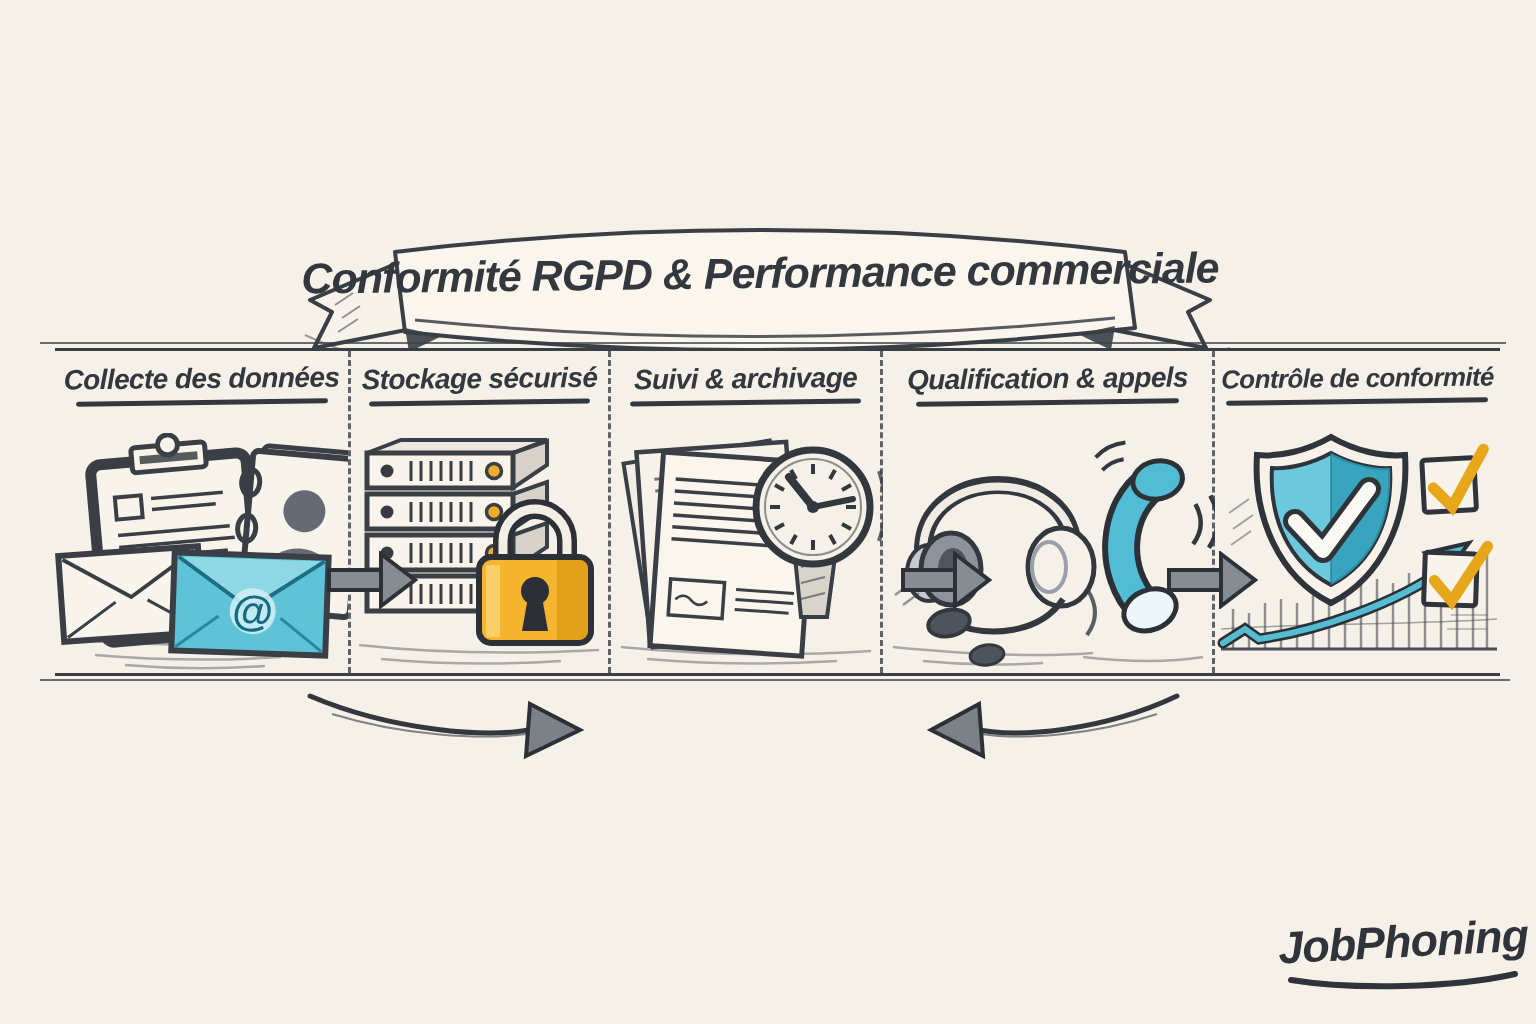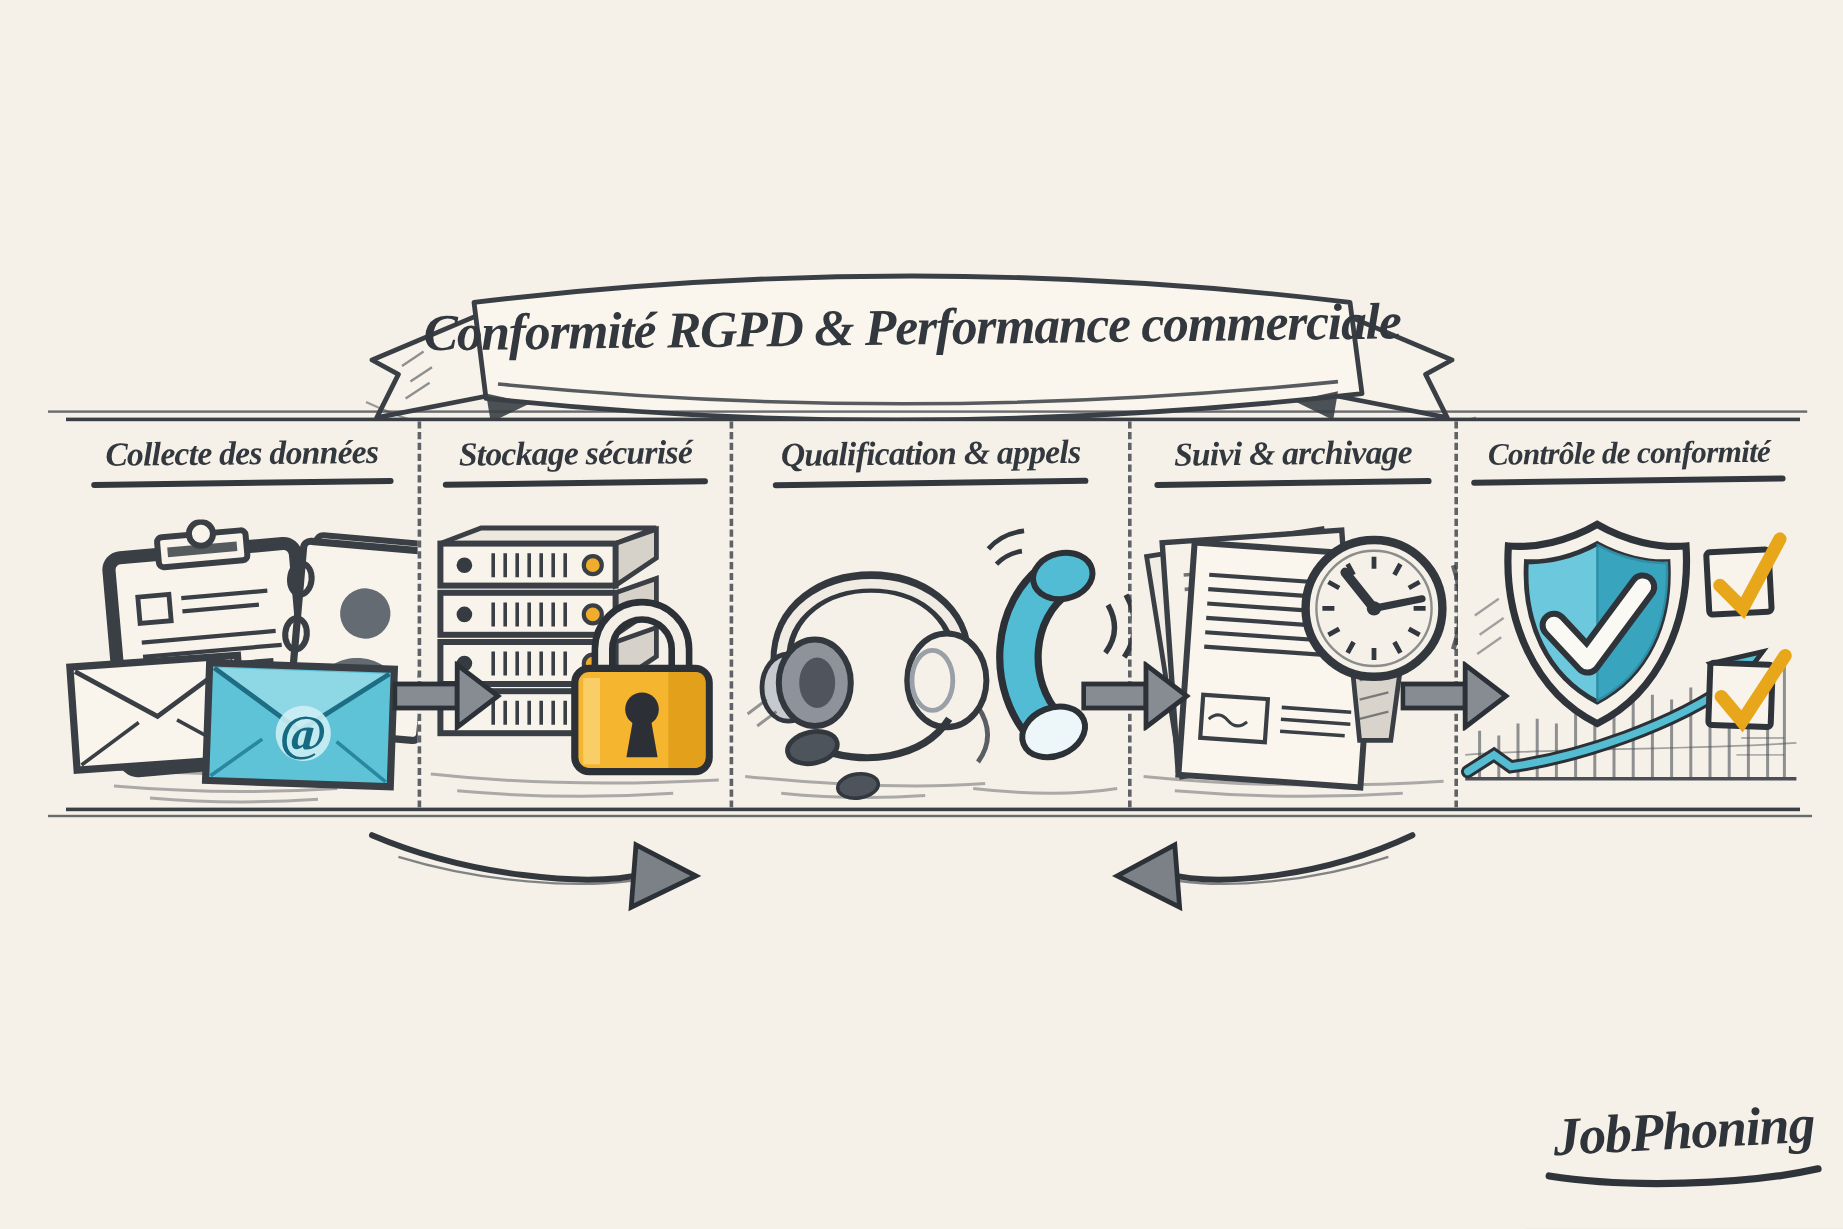--- a/index.html
+++ b/index.html
@@ -1,19 +1,19 @@
 <!DOCTYPE html>
 <html><head>
 <meta charset="utf-8">
 <style>
   html,body{margin:0;padding:0;background:#e9e4da;}
   #canvas{
     position:relative;width:1536px;height:1024px;margin:0 auto;
     background:#f6f1e8;overflow:hidden;
-    font-family:Liberation Serif, serif;color:#3a3f45;
+    font-family:Liberation Sans, sans-serif;color:#3a3f45;
   }
   
   #banner{position:absolute;left:280px;top:200px;width:960px;height:150px;}
   #banner-title{
     position:absolute;left:330px;top:238px;width:860px;height:70px;
     display:flex;align-items:center;justify-content:center;
     font-size:43px;font-weight:bold;font-style:italic;letter-spacing:-1px;
     color:#33383f;transform:rotate(-0.7deg);white-space:nowrap;
   }
   
@@ -159,20 +159,57 @@
           <path d="M24,72 L24,52 A32,32 0 0 1 88,52 L88,72" fill="none" stroke="#f3efe7" stroke-width="9"></path>
           <rect x="0" y="68" width="112" height="86" rx="12" fill="#f5b52e" stroke="#2c3137" stroke-width="6"></rect>
           <path d="M78,71 L78,151 L98,151 Q109,151 109,140 L109,80 Q109,71 100,71 Z" fill="#dd9b17" opacity=".8"></path>
           <rect x="7" y="76" width="14" height="72" fill="#fbd575" opacity=".8"></rect>
           <circle cx="56" cy="102" r="14" fill="#2c3036"></circle>
           <polygon points="49,108 43,142 69,142 63,108" fill="#2c3036"></polygon>
         </g>
       </svg>
     </div>
 
+    <div class="step" style="width:272px">
+      <div class="step-header">Suivi &amp; archivage</div>
+      <div class="step-underline"></div>
+      <svg class="step-art" width="272" height="240" viewBox="0 0 272 240">
+        <path d="M10,214 q120,12 250,4 M36,226 q95,8 190,2" fill="none" stroke="#3a3f45" stroke-width="2.5" opacity=".4"></path>
+
+        <g>
+          <g transform="rotate(-9 100 110)">
+            <rect x="26" y="18" width="148" height="186" fill="#f1ede4" stroke="#3a3f45" stroke-width="4"></rect>
+          </g>
+          <g transform="rotate(-4 105 110)">
+            <rect x="32" y="14" width="150" height="190" fill="#f6f2ea" stroke="#3a3f45" stroke-width="4.5"></rect>
+            <path d="M48,42 H166 M48,54 H158" stroke="#3a3f45" stroke-width="3" opacity=".7"></path>
+          </g>
+          <g transform="rotate(4 120 115)">
+            <rect x="46" y="24" width="152" height="194" fill="#faf6ee" stroke="#3a3f45" stroke-width="5"></rect>
+            <path d="M60,50 H184 M60,62 H176 M60,74 H184 M60,86 H170 M60,98 H182 M60,110 H178" stroke="#3a3f45" stroke-width="3.5"></path>
+            <rect x="62" y="150" width="54" height="36" fill="none" stroke="#3a3f45" stroke-width="3.5"></rect>
+            <path d="M68,170 q8,-8 16,0 q8,8 16,0" fill="none" stroke="#3a3f45" stroke-width="2.5"></path>
+            <path d="M128,156 H186 M128,166 H186 M128,176 H182" stroke="#3a3f45" stroke-width="3"></path>
+          </g>
+        </g>
+
+        <g transform="translate(140,12)">
+          <polygon points="44,112 84,112 76,172 50,172" fill="#d8d4cb" stroke="#3a3f45" stroke-width="4"></polygon>
+          <path d="M50,122 l24,-6 M50,138 l24,-6 M50,154 l24,-6" stroke="#3a3f45" stroke-width="2" opacity=".6"></path>
+          <circle cx="62" cy="62" r="57" fill="#f5f1e8" stroke="#33383f" stroke-width="7"></circle>
+          <circle cx="62" cy="62" r="48" fill="none" stroke="#33383f" stroke-width="2" opacity=".55"></circle>
+          <path d="M62,19 V29 M84,25 L79,34 M100,40 L91,45 M105,62 H95 M100,84 L91,79 M84,99 L79,90 M62,105 V95 M40,99 L45,90 M24,84 L33,79 M19,62 H29 M24,40 L33,45 M40,25 L45,34" stroke="#33383f" stroke-width="4"></path>
+          <path d="M62,62 L38,32" stroke="#33383f" stroke-width="8" stroke-linecap="round"></path>
+          <path d="M62,62 L102,54" stroke="#33383f" stroke-width="6" stroke-linecap="round"></path>
+          <circle cx="62" cy="62" r="6" fill="#33383f"></circle>
+          <path d="M128,26 q12,36 0,70" fill="none" stroke="#33383f" stroke-width="4" opacity=".75"></path>
+        </g>
+      </svg>
+    </div>
+
     <div class="step" style="width:332px">
       <div class="step-header">Qualification &amp; appels</div>
       <div class="step-underline" style="width:80%"></div>
       <svg class="step-art" width="332" height="240" viewBox="0 0 332 240">
         <path d="M10,214 q120,12 200,6 M200,224 q70,8 120,0 M40,228 q60,6 120,2" fill="none" stroke="#3a3f45" stroke-width="2.5" opacity=".4"></path>
 
         <g transform="translate(8,4)">
           <path d="M32,114 C32,26 182,26 182,114" fill="none" stroke="#33383f" stroke-width="18"></path>
           <path d="M32,114 C32,28 182,28 182,114" fill="none" stroke="#f0ece4" stroke-width="8"></path>
           <ellipse cx="38" cy="136" rx="22" ry="28" fill="#c6c9cd" stroke="#33383f" stroke-width="4"></ellipse>
@@ -191,57 +228,20 @@
           <path d="M-8,10 q10,-14 28,-18 M0,22 q8,-10 20,-13" fill="none" stroke="#33383f" stroke-width="4"></path>
           <path d="M52,28 C16,58 18,122 56,154" fill="none" stroke="#2c3137" stroke-width="38" stroke-linecap="round"></path>
           <path d="M52,28 C16,58 18,122 56,154" fill="none" stroke="#52bcd4" stroke-width="26" stroke-linecap="round"></path>
           <ellipse cx="56" cy="26" rx="25" ry="19" fill="#52bcd4" stroke="#2c3137" stroke-width="5" transform="rotate(-18 56 26)"></ellipse>
           <ellipse cx="62" cy="156" rx="27" ry="20" fill="#edf6f8" stroke="#2c3137" stroke-width="5" transform="rotate(-28 62 156)"></ellipse>
           <path d="M96,46 q14,20 2,40 M110,36 q18,26 4,52 M124,26 q22,32 6,64" fill="none" stroke="#33383f" stroke-width="4.5"></path>
         </g>
       </svg>
     </div>
 
-    <div class="step" style="width:272px">
-      <div class="step-header">Suivi &amp; archivage</div>
-      <div class="step-underline"></div>
-      <svg class="step-art" width="272" height="240" viewBox="0 0 272 240">
-        <path d="M10,214 q120,12 250,4 M36,226 q95,8 190,2" fill="none" stroke="#3a3f45" stroke-width="2.5" opacity=".4"></path>
-
-        <g>
-          <g transform="rotate(-9 100 110)">
-            <rect x="26" y="18" width="148" height="186" fill="#f1ede4" stroke="#3a3f45" stroke-width="4"></rect>
-          </g>
-          <g transform="rotate(-4 105 110)">
-            <rect x="32" y="14" width="150" height="190" fill="#f6f2ea" stroke="#3a3f45" stroke-width="4.5"></rect>
-            <path d="M48,42 H166 M48,54 H158" stroke="#3a3f45" stroke-width="3" opacity=".7"></path>
-          </g>
-          <g transform="rotate(4 120 115)">
-            <rect x="46" y="24" width="152" height="194" fill="#faf6ee" stroke="#3a3f45" stroke-width="5"></rect>
-            <path d="M60,50 H184 M60,62 H176 M60,74 H184 M60,86 H170 M60,98 H182 M60,110 H178" stroke="#3a3f45" stroke-width="3.5"></path>
-            <rect x="62" y="150" width="54" height="36" fill="none" stroke="#3a3f45" stroke-width="3.5"></rect>
-            <path d="M68,170 q8,-8 16,0 q8,8 16,0" fill="none" stroke="#3a3f45" stroke-width="2.5"></path>
-            <path d="M128,156 H186 M128,166 H186 M128,176 H182" stroke="#3a3f45" stroke-width="3"></path>
-          </g>
-        </g>
-
-        <g transform="translate(140,12)">
-          <polygon points="44,112 84,112 76,172 50,172" fill="#d8d4cb" stroke="#3a3f45" stroke-width="4"></polygon>
-          <path d="M50,122 l24,-6 M50,138 l24,-6 M50,154 l24,-6" stroke="#3a3f45" stroke-width="2" opacity=".6"></path>
-          <circle cx="62" cy="62" r="57" fill="#f5f1e8" stroke="#33383f" stroke-width="7"></circle>
-          <circle cx="62" cy="62" r="48" fill="none" stroke="#33383f" stroke-width="2" opacity=".55"></circle>
-          <path d="M62,19 V29 M84,25 L79,34 M100,40 L91,45 M105,62 H95 M100,84 L91,79 M84,99 L79,90 M62,105 V95 M40,99 L45,90 M24,84 L33,79 M19,62 H29 M24,40 L33,45 M40,25 L45,34" stroke="#33383f" stroke-width="4"></path>
-          <path d="M62,62 L38,32" stroke="#33383f" stroke-width="8" stroke-linecap="round"></path>
-          <path d="M62,62 L102,54" stroke="#33383f" stroke-width="6" stroke-linecap="round"></path>
-          <circle cx="62" cy="62" r="6" fill="#33383f"></circle>
-          <path d="M128,26 q12,36 0,70" fill="none" stroke="#33383f" stroke-width="4" opacity=".75"></path>
-        </g>
-      </svg>
-    </div>
-
     <div class="step" style="width:288px">
       <div class="step-header" style="font-size:26px">Contrôle de conformité</div>
       <div class="step-underline" style="width:92%"></div>
       <svg class="step-art" width="288" height="240" viewBox="0 0 288 240">
 
         <g stroke="#4a4f56">
           <path d="M6,216 H282" stroke-width="3"></path>
           <path d="M6,196 C90,190 200,192 282,186" stroke-width="1.5" opacity=".5" fill="none"></path>
           <path d="M18,216 V176 M34,216 V180 M50,216 V170 M66,216 V166 M82,216 V170 M98,216 V162 M114,216 V158 M130,216 V162 M146,216 V150 M162,216 V146 M178,216 V150 M194,216 V140 M210,216 V136 M226,216 V140 M242,216 V130 M258,216 V124 M272,216 V118" stroke-width="2.5" opacity=".6"></path>
           <path d="M236,182 H272 M232,196 H272" stroke-width="1.5" opacity=".4"></path>

